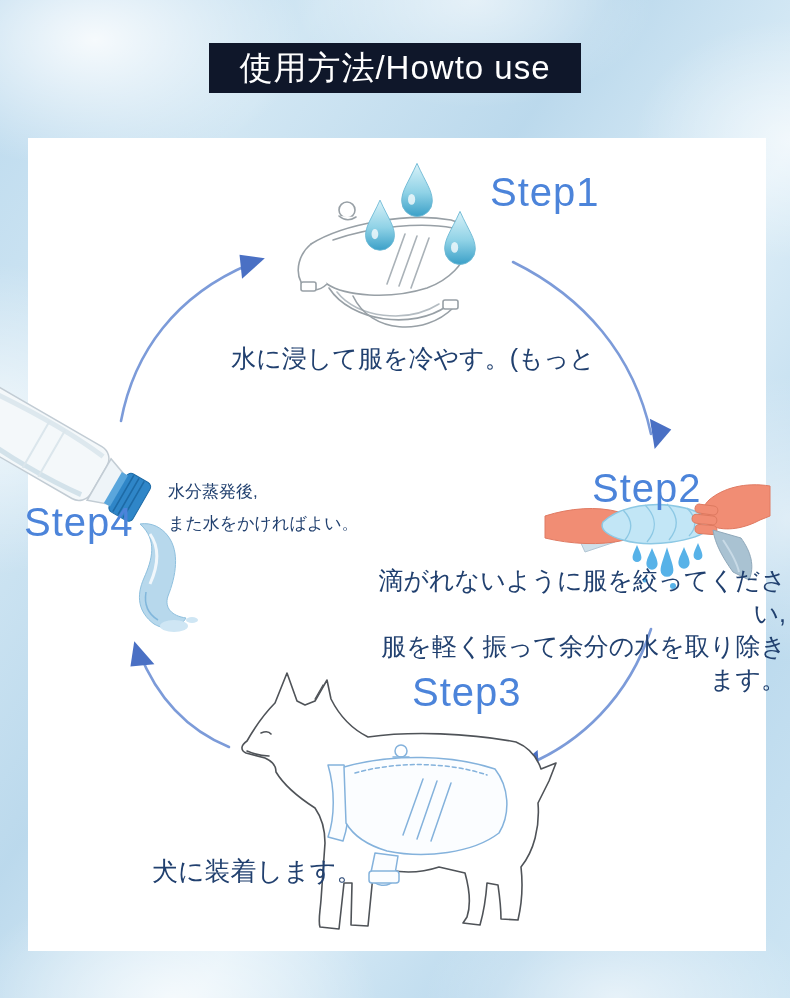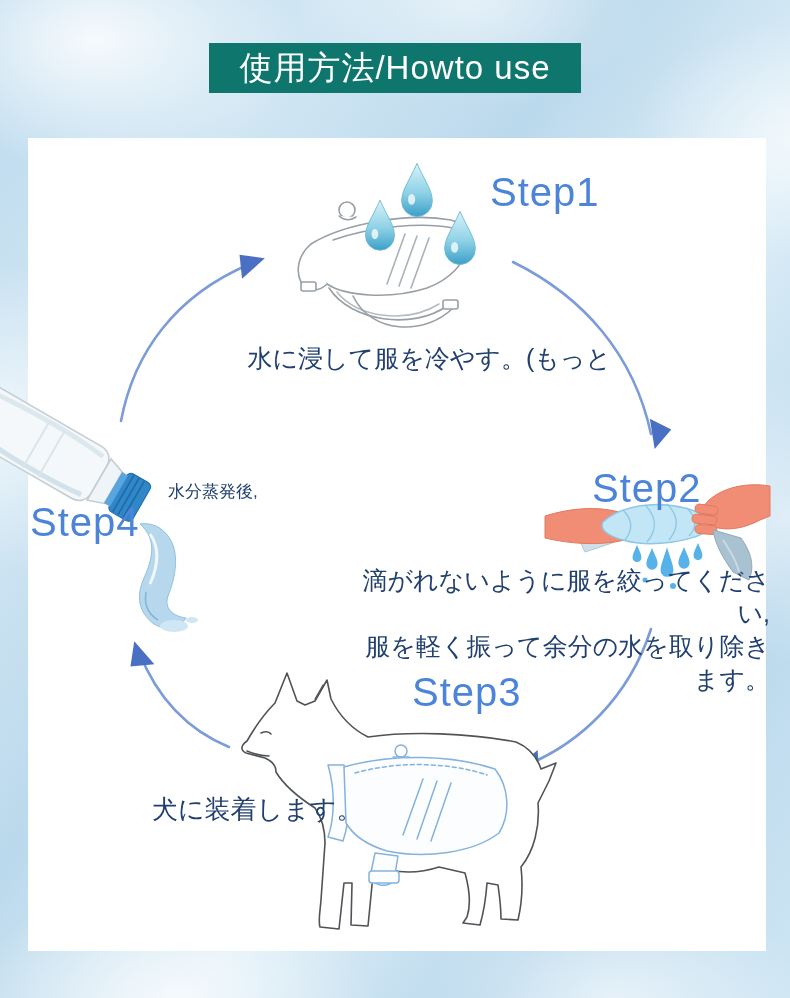--- a/index.html
+++ b/index.html
@@ -13,31 +13,31 @@
       radial-gradient(ellipse 260px 200px at 100% 14%, rgba(255,255,255,.6) 0%, rgba(255,255,255,0) 60%),
       radial-gradient(ellipse 240px 260px at 0% 42%, rgba(255,255,255,.65) 0%, rgba(255,255,255,0) 60%),
       radial-gradient(ellipse 240px 240px at 100% 52%, rgba(255,255,255,.5) 0%, rgba(255,255,255,0) 60%),
       radial-gradient(ellipse 340px 200px at 22% 100%, rgba(255,255,255,.7) 0%, rgba(255,255,255,0) 60%),
       radial-gradient(ellipse 320px 180px at 78% 100%, rgba(255,255,255,.6) 0%, rgba(255,255,255,0) 60%),
       linear-gradient(125deg, rgba(173,210,236,.55) 0%, rgba(222,240,250,.3) 22%, rgba(168,206,232,.45) 41%, rgba(240,250,255,.5) 60%, rgba(170,208,234,.5) 80%, rgba(210,234,248,.4) 100%);
   }
   .panel{position:absolute;left:28px;top:138px;width:738px;height:813px;background:#ffffff;}
   .banner{
     position:absolute;left:209px;top:43px;width:372px;height:50px;
-    background:#0f766e;color:#ffffff;text-align:center;line-height:50px;
+    background:#0f172a;color:#ffffff;text-align:center;line-height:50px;
     font-size:33px;letter-spacing:1px;z-index:5;
   }
   .steplabel{
     position:absolute;color:#4c84da;font-size:40px;font-weight:400;
     letter-spacing:1px;z-index:4;line-height:1;
   }
   .jp{position:absolute;color:#21406f;z-index:4;}
-  .t1{left:215px;top:340px;width:396px;text-align:right;font-size:25px;line-height:37px;}
-  .t2{left:340px;top:564px;width:430px;text-align:right;font-size:25px;line-height:33px;}
-  .t3{left:152px;top:792px;font-size:26px;font-family:Liberation Mono, monospace;}
+  .t1{left:215px;top:340px;width:396px;text-align:center;font-size:25px;line-height:37px;}
+  .t2{left:356px;top:564px;width:430px;text-align:right;font-size:25px;line-height:33px;}
+  .t3{left:152px;top:854px;font-size:26px;font-family:Liberation Mono, monospace;}
   .t4{left:168px;top:476px;font-size:17px;line-height:32px;}
   svg{position:absolute;overflow:visible;}
   .arrows{left:0;top:0;z-index:2;pointer-events:none;}
   .illo{z-index:3;}
 </style>
 </head>
 <body>
 
 <div class="panel"></div>
 
@@ -195,18 +195,19 @@
     <path d="M120 15 L 120 57 M126 15 L 126 57 M132 15 L 132 57" stroke="#1d6aa6" stroke-width="1.6" fill="none"></path>
     <rect x="108" y="18" width="7" height="36" fill="#5aa6dc"></rect>
   </g>
   <path d="M118 92 C 136 108 130 128 122 146 C 114 164 116 180 132 192 C 146 200 158 196 164 186
            C 150 184 142 176 146 164 C 154 144 158 120 146 104 C 140 96 130 90 118 92 Z" fill="#b7d8ec" stroke="#8fc0de" stroke-width="1"></path>
   <path d="M128 102 C 138 116 136 134 128 152" fill="none" stroke="#ffffff" stroke-width="3" opacity=".8"></path>
   <path d="M124 160 C 122 172 126 182 136 188" fill="none" stroke="#6aa8d4" stroke-width="1.5" opacity=".7"></path>
   <ellipse cx="152" cy="194" rx="14" ry="6" fill="#cfe6f4"></ellipse>
   <ellipse cx="170" cy="188" rx="6" ry="3" fill="#cfe6f4"></ellipse>
 </svg>
-<div class="steplabel" style="left:30px;top:502px">
+<div class="steplabel" style="left:24px;top:502px">
   <span>Step4</span>
 </div>
 <div class="jp t4">
   <span>水分蒸発後,</span><br>
+  <span>また水をかければよい。</span>
 </div>
 
 </body></html>

